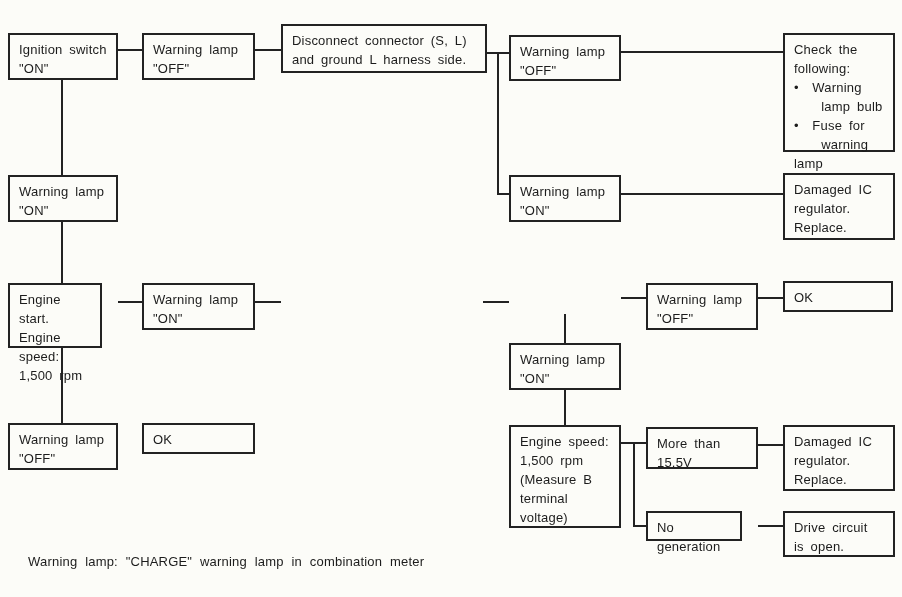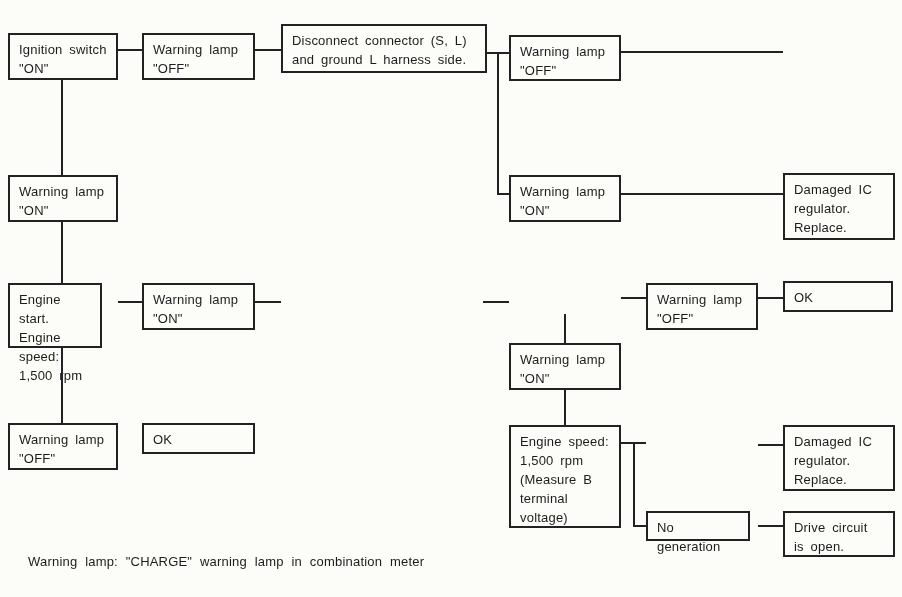--- a/index.html
+++ b/index.html
@@ -38,20 +38,26 @@
 <div class="page">
 
   <div class="box" style="left:8px;top:33px;width:110px;height:47px">Ignition switch
 "ON"</div>
   <div class="box" style="left:142px;top:33px;width:113px;height:47px">Warning lamp
 "OFF"</div>
   <div class="box" style="left:281px;top:24px;width:206px;height:49px">Disconnect connector (S, L)
 and ground L harness side.</div>
   <div class="box" style="left:509px;top:35px;width:112px;height:46px">Warning lamp
 "OFF"</div>
+  <div class="box" style="left:783px;top:33px;width:112px;height:119px">Check the
+following:
+•  Warning
+    lamp bulb
+•  Fuse for
+    warning lamp</div>
 
   <div class="box" style="left:8px;top:175px;width:110px;height:47px">Warning lamp
 "ON"</div>
   <div class="box" style="left:509px;top:175px;width:112px;height:47px">Warning lamp
 "ON"</div>
   <div class="box" style="left:783px;top:173px;width:112px;height:67px">Damaged IC
 regulator.
 Replace.</div>
 
   <div class="box" style="left:8px;top:283px;width:94px;height:65px">Engine start.
@@ -67,25 +73,27 @@
 "ON"</div>
 
   <div class="box" style="left:8px;top:423px;width:110px;height:47px">Warning lamp
 "OFF"</div>
   <div class="box" style="left:142px;top:423px;width:113px;height:31px">OK</div>
   <div class="box" style="left:509px;top:425px;width:112px;height:103px">Engine speed:
 1,500 rpm
 (Measure B
 terminal
 voltage)</div>
+  <div class="box" style="left:646px;top:427px;width:112px;height:42px">More than
+15.5V</div>
   <div class="box" style="left:783px;top:425px;width:112px;height:66px">Damaged IC
 regulator.
 Replace.</div>
 
-  <div class="box" style="left:646px;top:511px;width:104px;height:30px">No generation</div>
+  <div class="box" style="left:646px;top:511px;width:96px;height:30px">No generation</div>
   <div class="box" style="left:783px;top:511px;width:112px;height:46px">Drive circuit
 is open.</div>
 
   <div class="hline" style="left:118px;top:49px;width:24px"></div>
   <div class="hline" style="left:255px;top:49px;width:26px"></div>
   <div class="hline" style="left:487px;top:52px;width:22px"></div>
   <div class="hline" style="left:497px;top:193px;width:12px"></div>
   <div class="hline" style="left:621px;top:51px;width:162px"></div>
   <div class="hline" style="left:621px;top:193px;width:162px"></div>
   <div class="hline" style="left:118px;top:301px;width:24px"></div>

